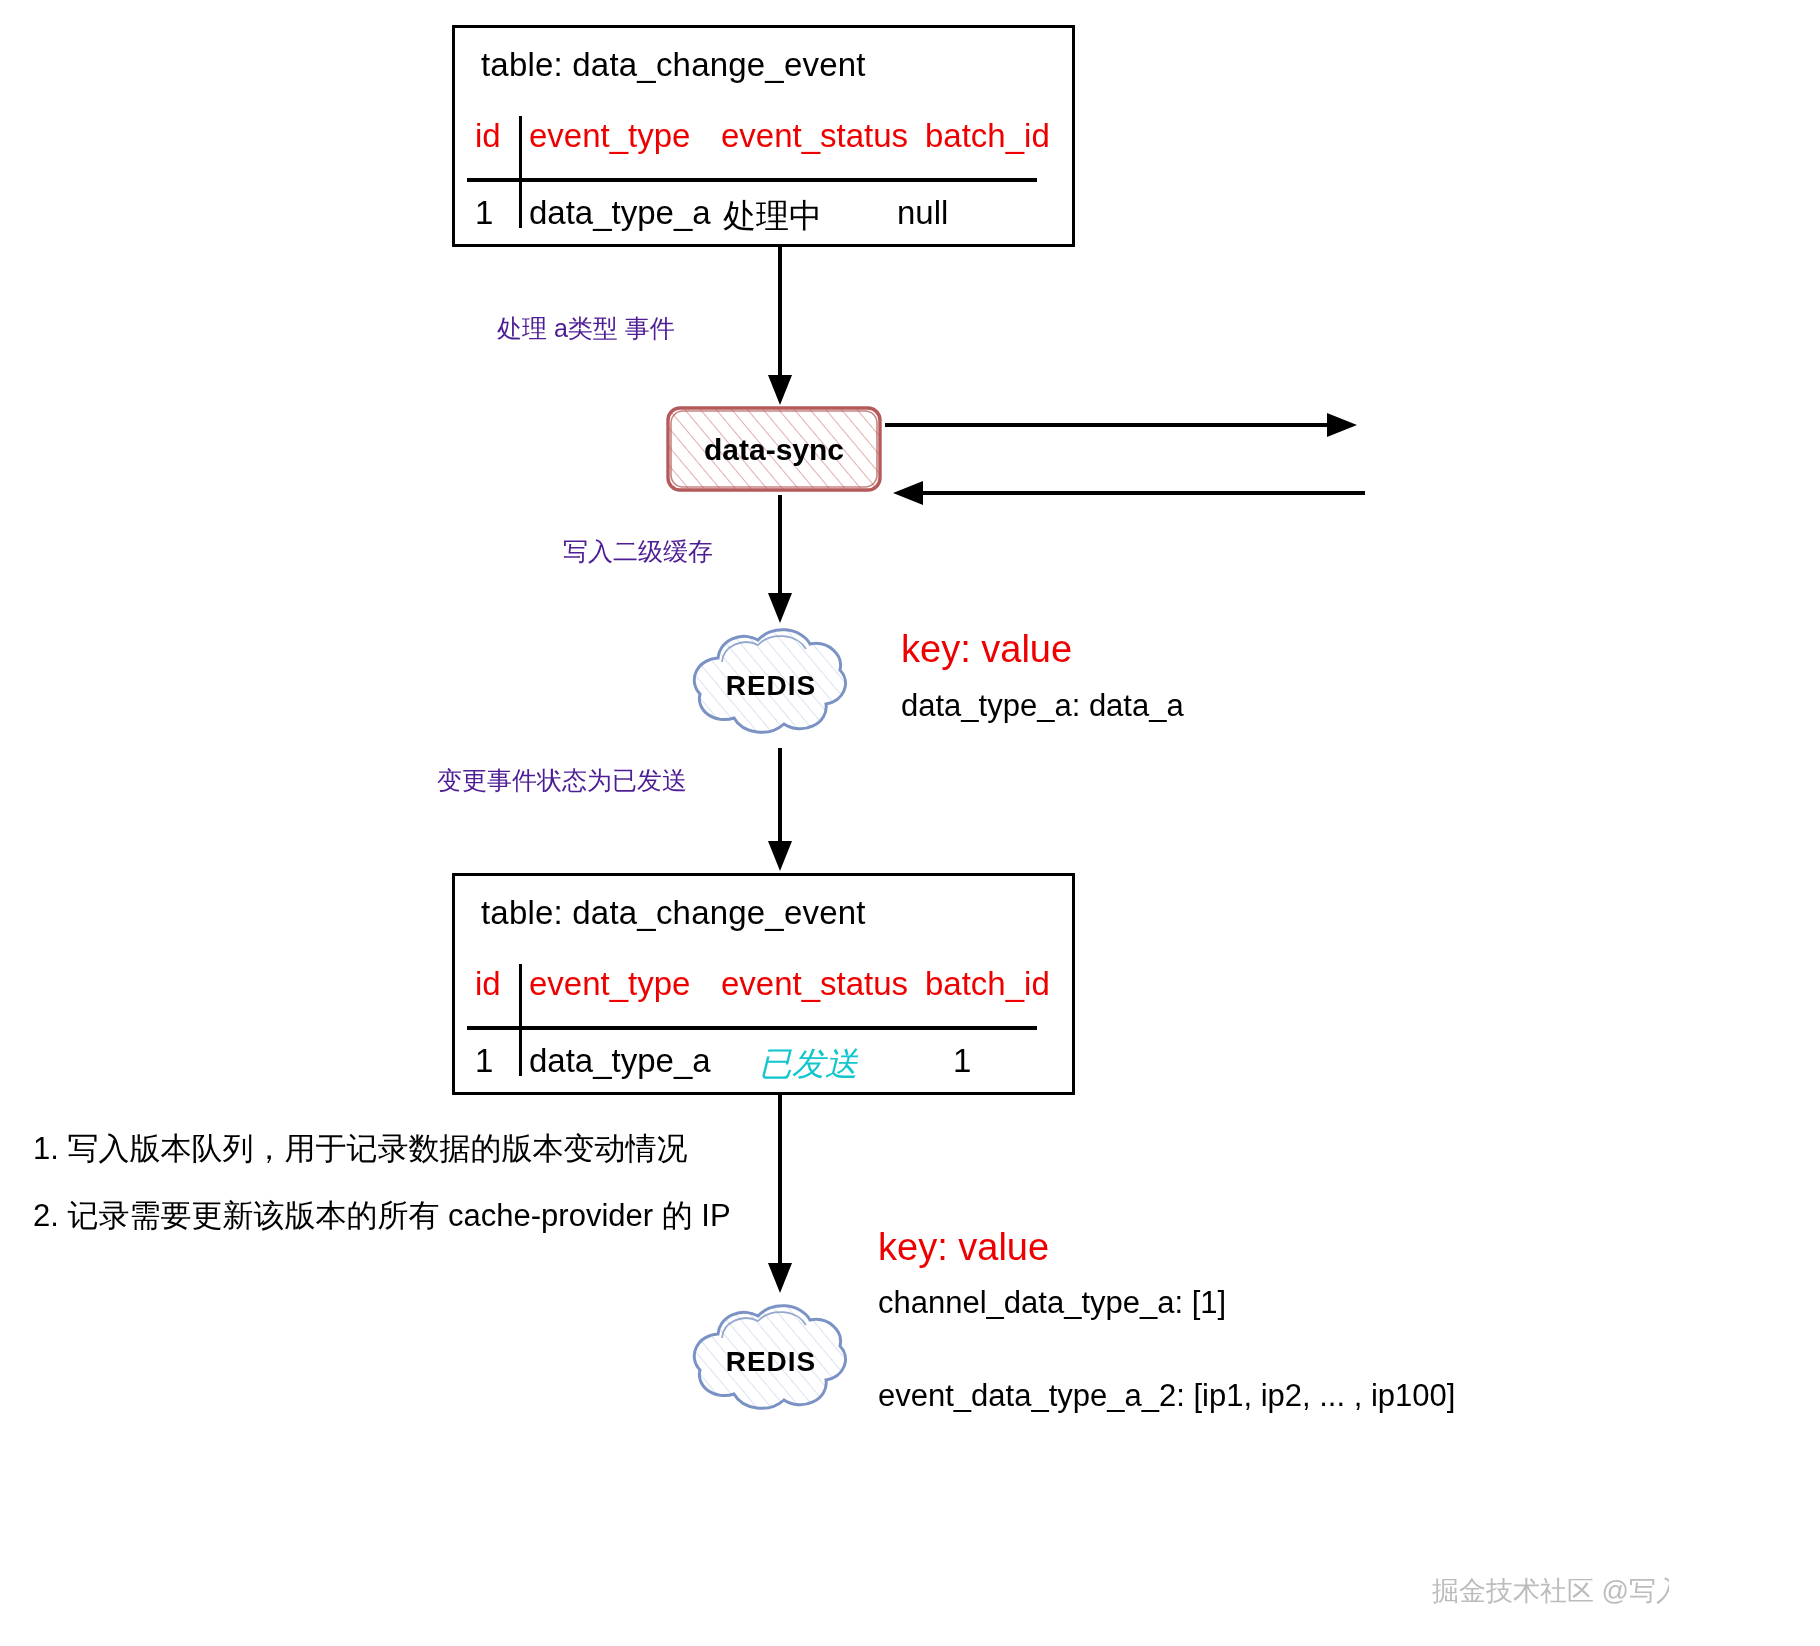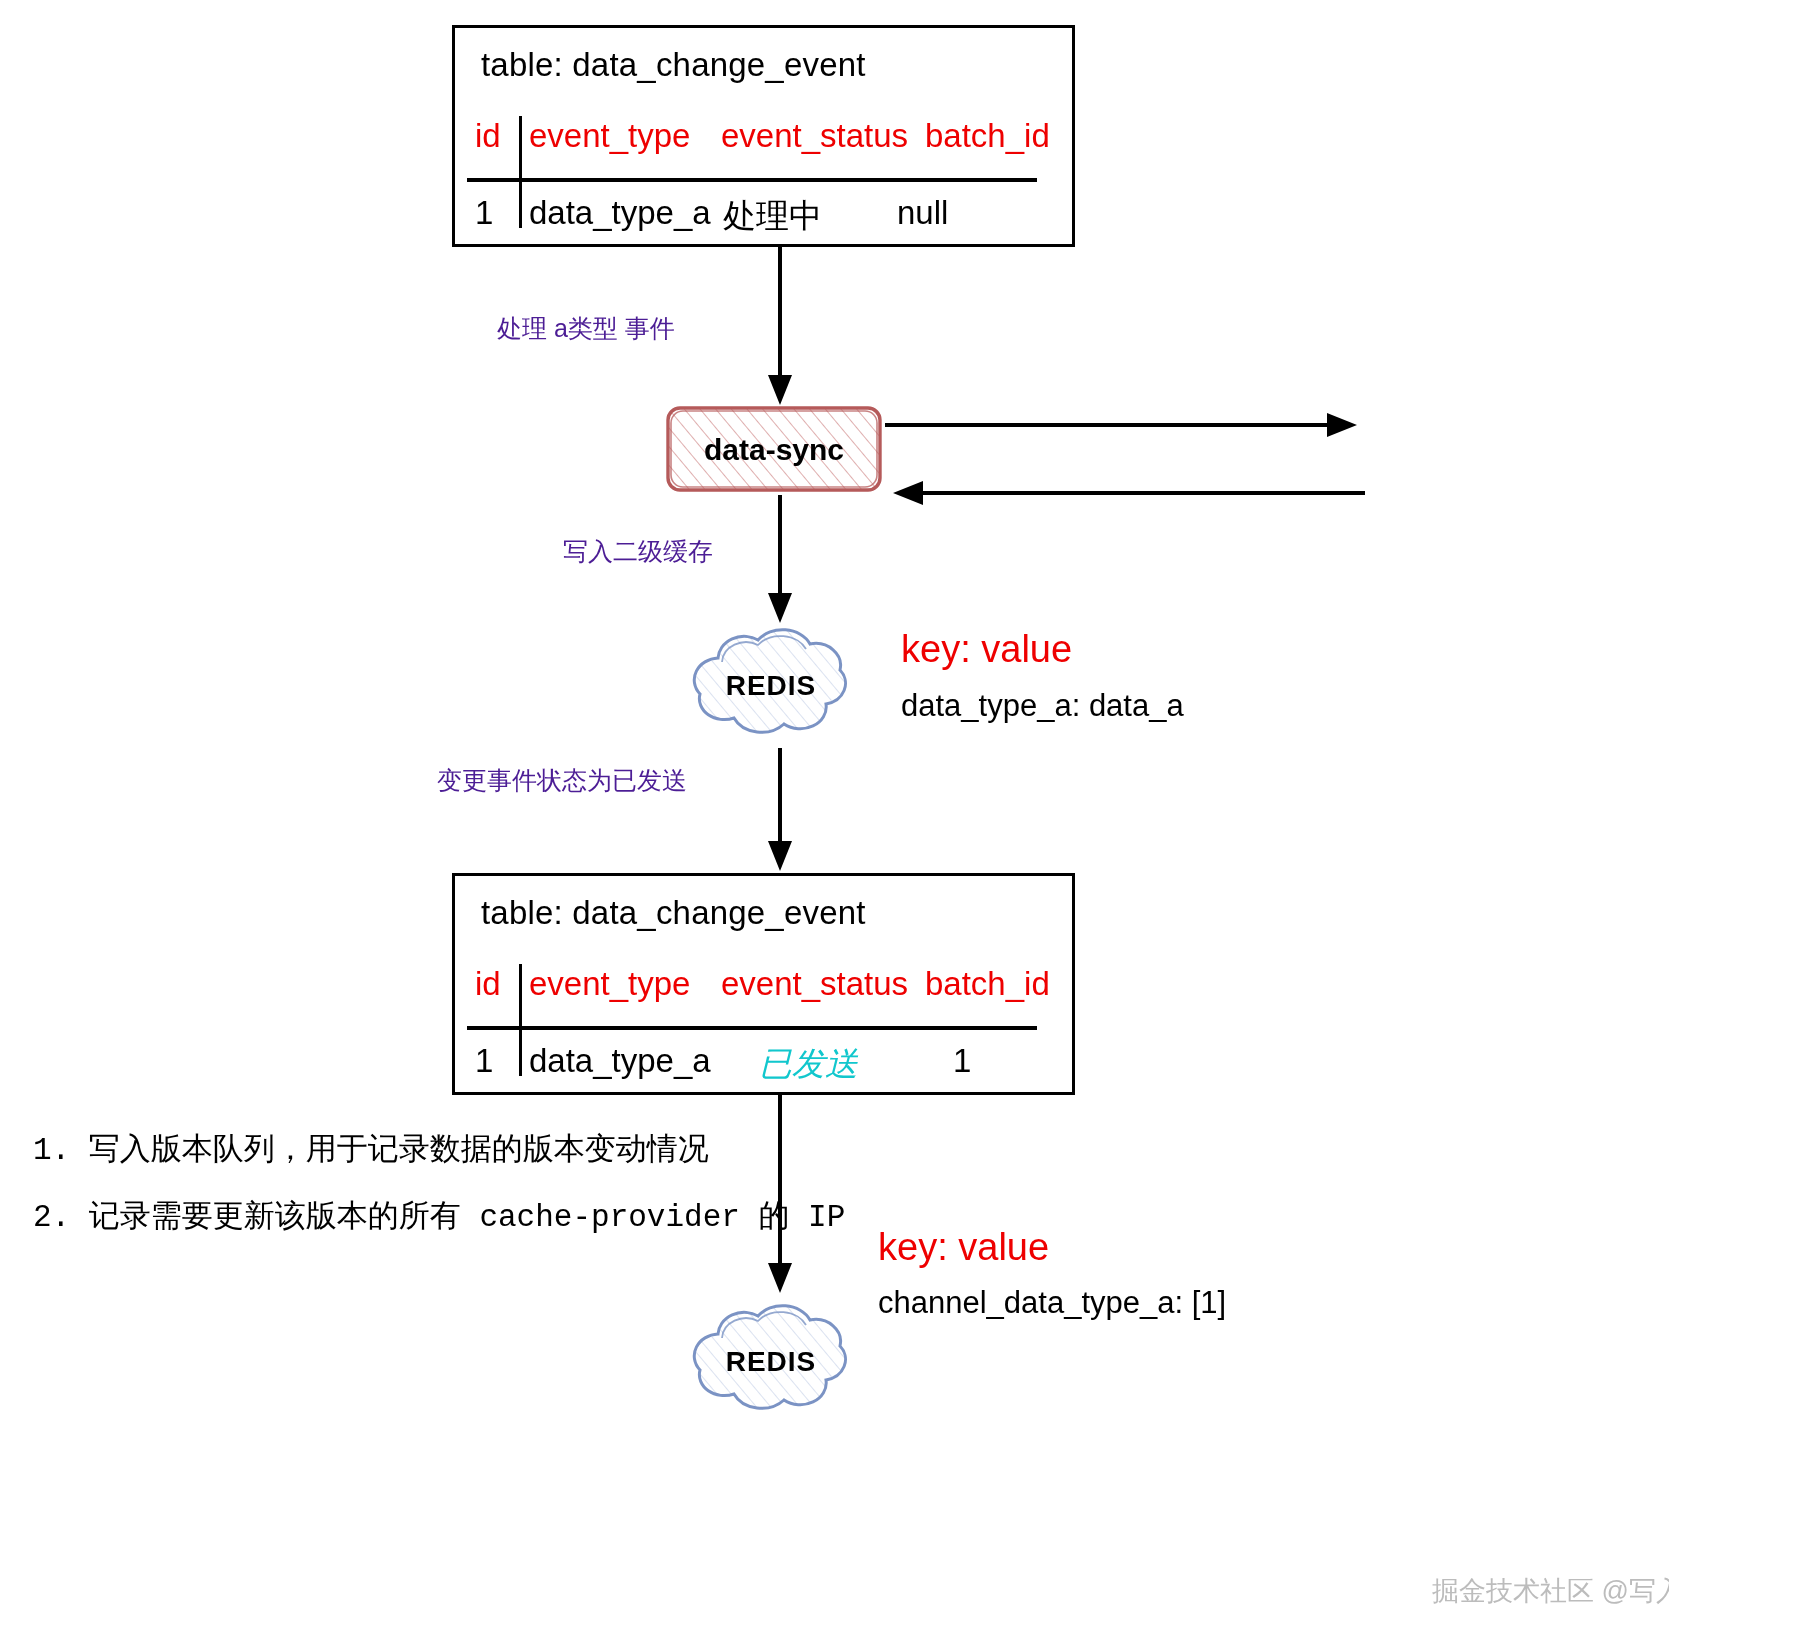--- a/index.html
+++ b/index.html
@@ -56,21 +56,20 @@
   
   .flow-label {
     font-size: 25px;
     color: #4c1d95;
     white-space: nowrap;
   }
   .note-line {
     font-size: 31px;
     color: #000;
     white-space: nowrap;
-    font-family: Liberation Mono, monospace;
   }
 
   
   .kv-key {
     font-size: 38px;
     color: #ee0000;
     white-space: nowrap;
   }
   .kv-val {
     font-size: 31px;
@@ -218,17 +217,18 @@
                a26,22 0 0 1 -42,20 a30,24 0 0 1 -50,-6
                a25,21 0 0 1 -34,-24 a25,22 0 0 1 18,-36 Z" fill="url(#hatchCloudB)" stroke="#7b93c4" stroke-width="3"></path>
       <path d="M56,38 a24,21 0 0 1 36,-17 a28,22 0 0 1 48,4" fill="none" stroke="#7b93c4" stroke-width="1.8" opacity="0.8"></path>
     </svg>
     <div class="shape-label" style="top:46px; font-size:28px; letter-spacing:1px;">REDIS</div>
   </div>
 
   <div class="abs" style="left:878px; top:1226px;">
     <div class="kv-key">key: value</div>
     <div class="kv-val" style="margin-top:16px;">channel_data_type_a: [1]</div>
+    <div class="kv-val" style="margin-top:57px;">event_data_type_a_2: [ip1, ip2, ... , ip100]</div>
   </div>
 
   <div class="abs watermark" style="left:1432px; top:1573px;">掘金技术社区 @写入二级缓存</div>
 
 </div>
 
 </body></html>

